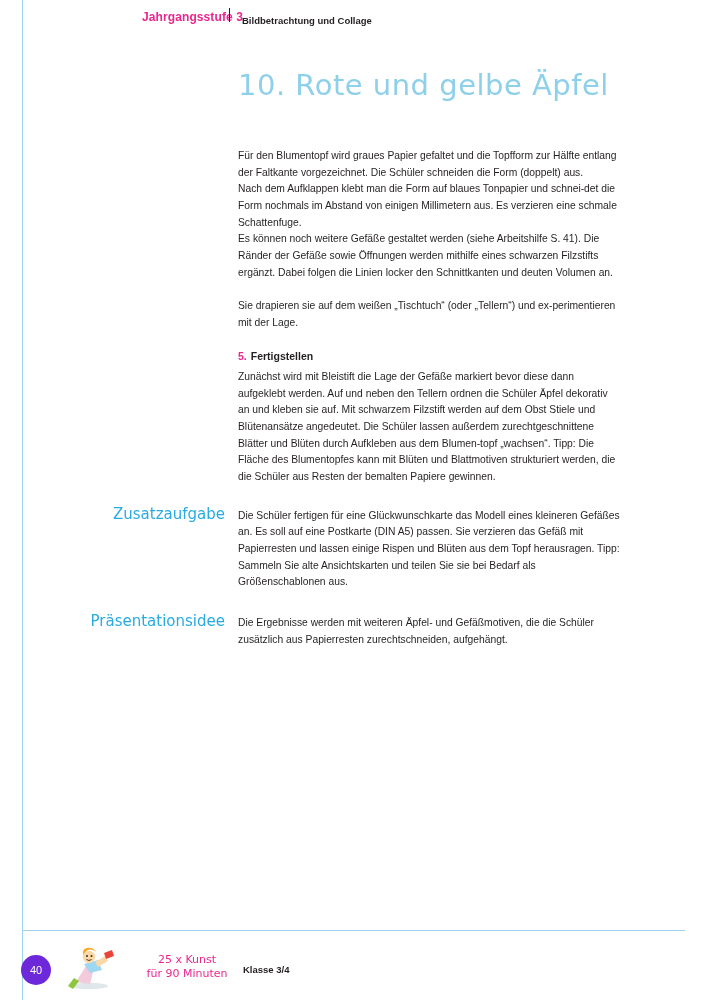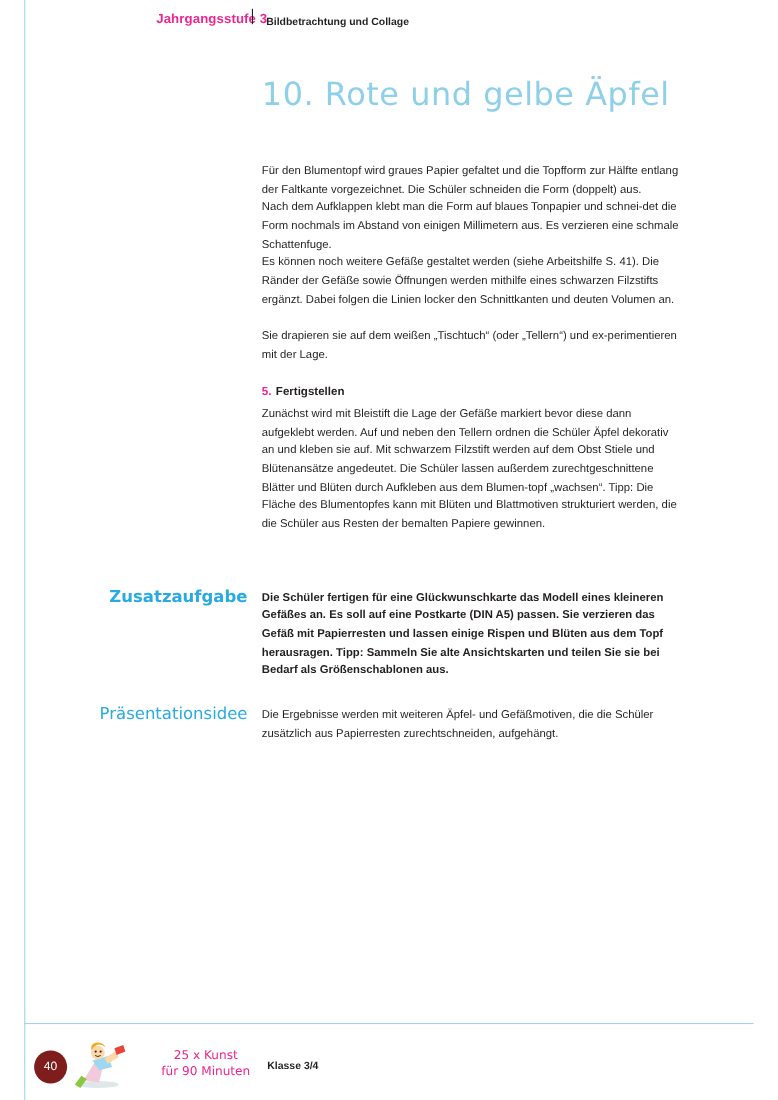--- a/index.html
+++ b/index.html
@@ -131,26 +131,26 @@
   .footer-rule {
     position: absolute;
     left: 22px;
     top: 930px;
     width: 663px;
     height: 1px;
     background: #9fd4ef;
   }
   .page-badge {
     position: absolute;
-    left: 31px;
+    left: 21px;
     top: 955px;
     width: 30px;
     height: 30px;
     border-radius: 50%;
-    background: #7f1d1d;
+    background: #6d28d9;
     color: #ffffff;
     font-size: 11px;
     display: flex;
     align-items: center;
     justify-content: center;
     font-weight: normal;
   }
   .footer-mascot {
     position: absolute;
     left: 62px;
@@ -207,21 +207,21 @@
       <p class="para">Sie drapieren sie auf dem weißen „Tischtuch“ (oder „Tellern“) und ex-perimentieren mit der Lage.</p>
     </div>
 
     <div class="section">
       <div class="section-heading">
         <span class="section-num">5.</span><span class="section-name">Fertigstellen</span>
       </div>
       <p class="para">Zunächst wird mit Bleistift die Lage der Gefäße markiert bevor diese dann aufgeklebt werden. Auf und neben den Tellern ordnen die Schüler Äpfel dekorativ an und kleben sie auf. Mit schwarzem Filzstift werden auf dem Obst Stiele und Blütenansätze angedeutet. Die Schüler lassen außerdem zurechtgeschnittene Blätter und Blüten durch Aufkleben aus dem Blumen-topf „wachsen“. Tipp: Die Fläche des Blumentopfes kann mit Blüten und Blattmotiven strukturiert werden, die die Schüler aus Resten der bemalten Papiere gewinnen.</p>
     </div>
 
-    <div class="labeled-block" style="margin-top:50px;font-weight:bold;">
+    <div class="labeled-block" style="margin-top:22px;">
       <div class="block-label">Zusatzaufgabe</div>
       <p class="para">Die Schüler fertigen für eine Glückwunschkarte das Modell eines kleineren Gefäßes an. Es soll auf eine Postkarte (DIN A5) passen. Sie verzieren das Gefäß mit Papierresten und lassen einige Rispen und Blüten aus dem Topf herausragen. Tipp: Sammeln Sie alte Ansichtskarten und teilen Sie sie bei Bedarf als Größenschablonen aus.</p>
     </div>
 
     <div class="labeled-block" style="margin-top:24px;">
       <div class="block-label">Präsentationsidee</div>
       <p class="para">Die Ergebnisse werden mit weiteren Äpfel- und Gefäßmotiven, die die Schüler zusätzlich aus Papierresten zurechtschneiden, aufgehängt.</p>
     </div>
 
   </div>

